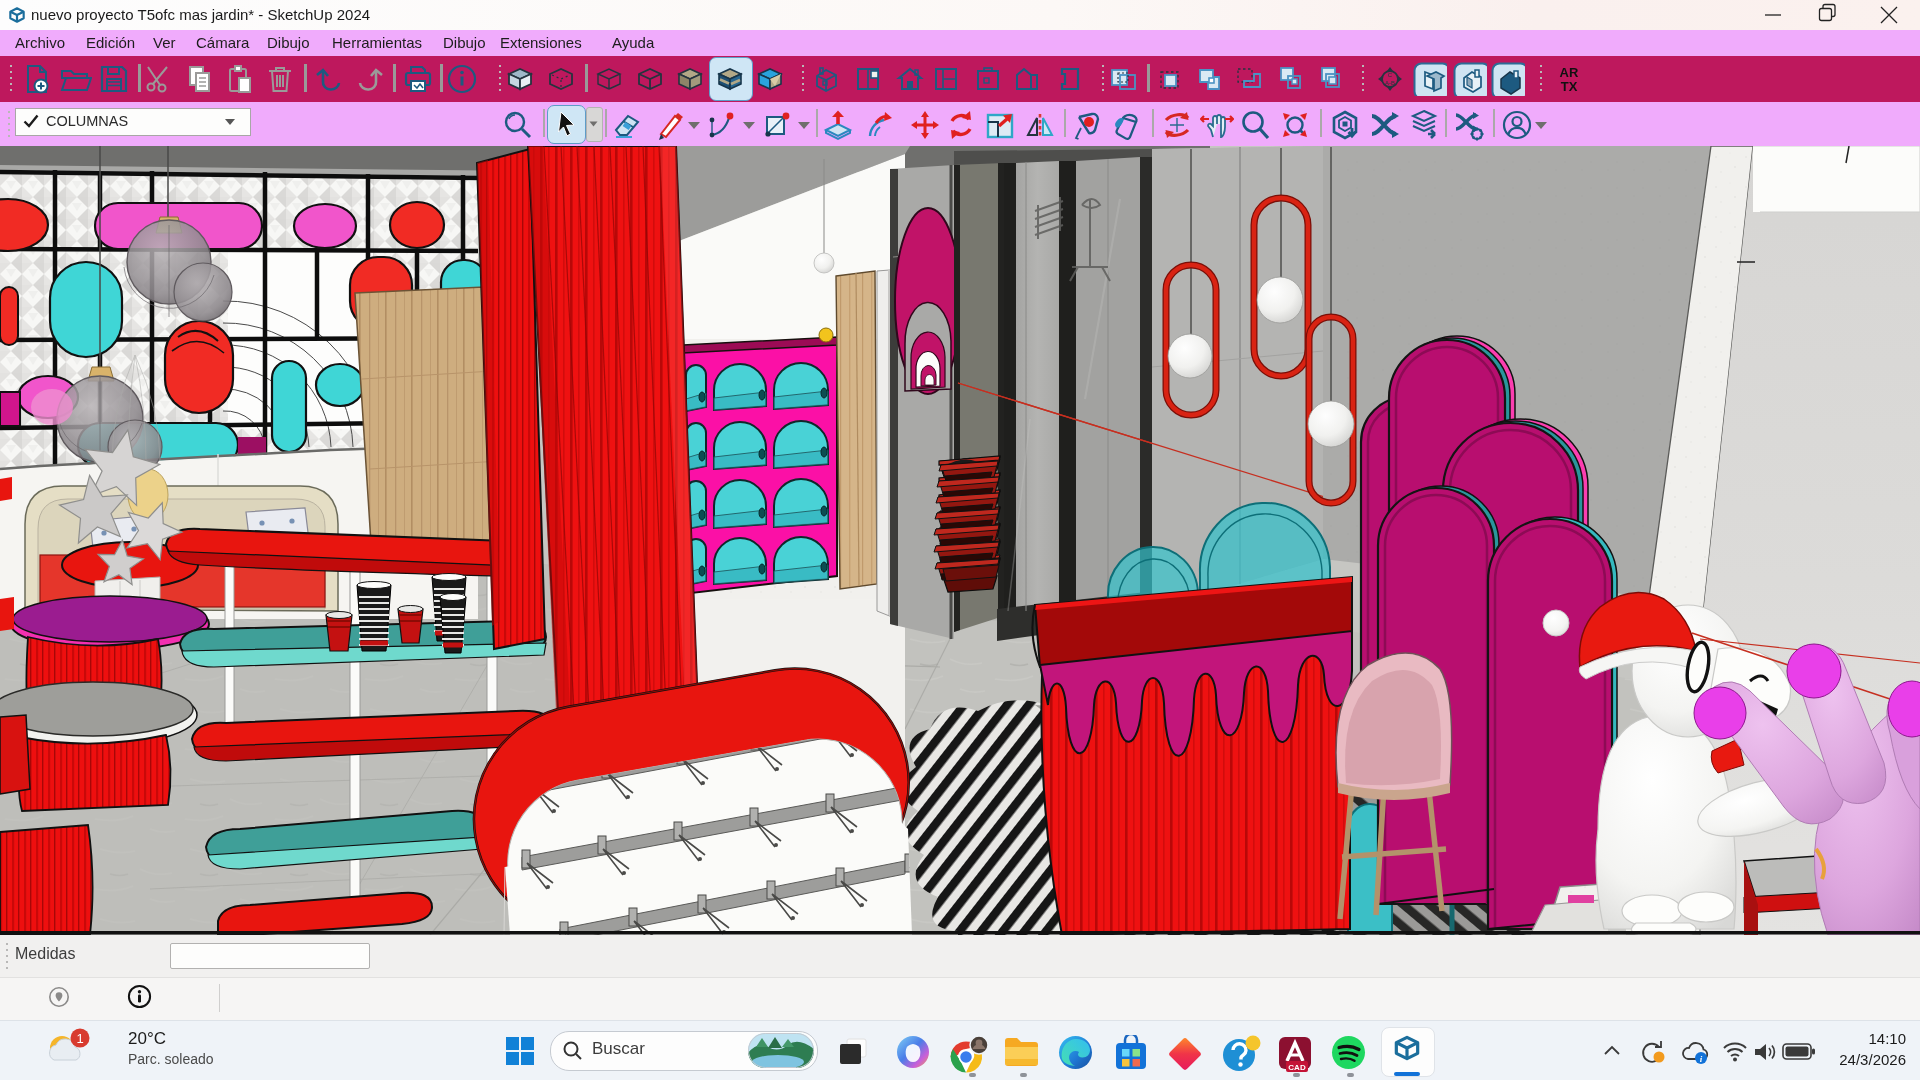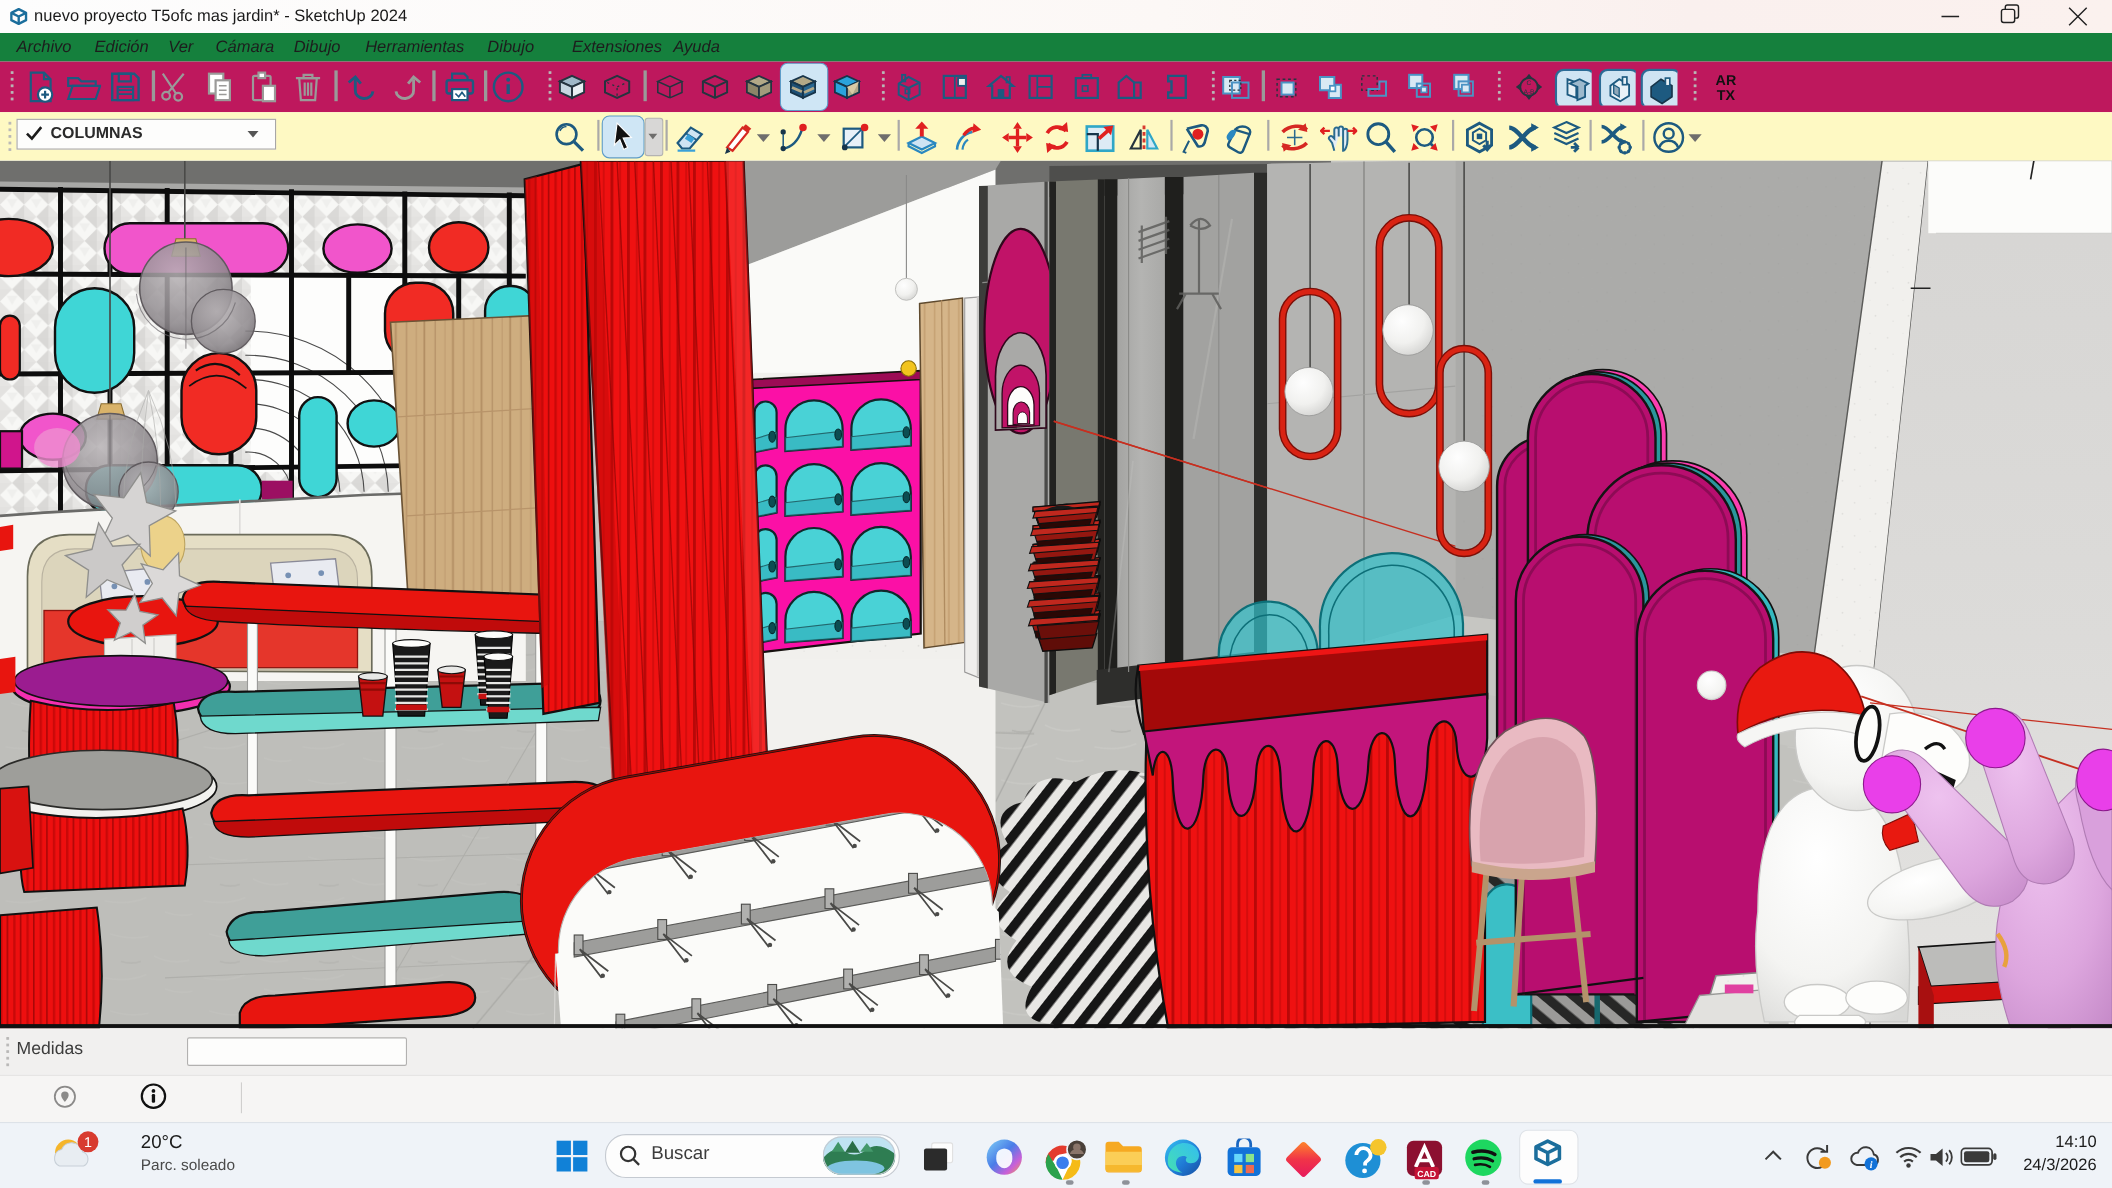--- a/index.html
+++ b/index.html
@@ -1,23 +1,23 @@
 <!DOCTYPE html>
 <html><head><meta charset="utf-8">
 <style>
 html,body{margin:0;padding:0;width:1920px;height:1080px;overflow:hidden;background:#fff;
 font-family:"Liberation Sans",sans-serif;-webkit-font-smoothing:antialiased;}
 .abs{position:absolute}
 #titlebar{position:absolute;left:0;top:0;width:1920px;height:30px;
 background:linear-gradient(90deg,#fdfdfd 0%,#fcf8f6 55%,#faf0ee 80%,#fbf1ee 100%);}
 #title-text{position:absolute;left:31px;top:6px;font-size:15px;color:#1a1a1a;}
-#menubar{position:absolute;left:0;top:30px;width:1920px;height:26px;background:#15803d;font-style:italic;}
+#menubar{position:absolute;left:0;top:30px;width:1920px;height:26px;background:#f0abfc;}
 .menu-item{position:absolute;top:4px;font-size:15px;color:#1d1d1d;}
 #toolbar1{position:absolute;left:0;top:56px;width:1920px;height:46px;background:#be185d;}
-#toolbar2{position:absolute;left:0;top:102px;width:1920px;height:44px;background:#fef9c3;border-bottom:1px solid #d8d7d6;font-weight:bold;}
+#toolbar2{position:absolute;left:0;top:102px;width:1920px;height:44px;background:#f0abfc;border-bottom:1px solid #d8d7d6;}
 .ticon{position:absolute;top:5px}
 .sep1{position:absolute;top:8px;width:3px;height:28px;background:#9a9a99}
 .sep2{position:absolute;top:7px;width:2px;height:28px;background:#aaa9a8}
 .grip{position:absolute;width:6px;height:30px;top:7px;
 background-image:radial-gradient(circle,#b9b8b7 1.2px,transparent 1.3px);background-size:6px 6px;}
 #viewport{position:absolute;left:0;top:146px;width:1920px;height:789px;}
 #medidas{position:absolute;left:0;top:935px;width:1920px;height:42px;background:#f1f0ef;}
 #statusbar{position:absolute;left:0;top:977px;width:1920px;height:43px;background:#f6f5f4;border-top:1px solid #e2e1e0;}
 #taskbar{position:absolute;left:0;top:1020px;width:1920px;height:60px;background:#eff3f8;border-top:1px solid #dde2e8;}
 .wbtn{position:absolute;top:0;height:30px;width:46px}
@@ -43,21 +43,21 @@
     </svg>
 </div>
 <div id="menubar">
  <div class="menu-item" style="left:15px">Archivo</div>
  <div class="menu-item" style="left:86px">Edición</div>
  <div class="menu-item" style="left:153px">Ver</div>
  <div class="menu-item" style="left:196px">Cámara</div>
  <div class="menu-item" style="left:267px">Dibujo</div>
  <div class="menu-item" style="left:332px">Herramientas</div>
  <div class="menu-item" style="left:443px">Dibujo</div>
- <div class="menu-item" style="left:520px">Extensiones</div>
+ <div class="menu-item" style="left:500px">Extensiones</div>
  <div class="menu-item" style="left:612px">Ayuda</div>
 </div>
 <div id="toolbar1">
     <div class="grip" style="left:8px"></div>
 <svg class="ticon" style="left:19px;top:6px" width="34" height="34" viewBox="0 0 34 34">
       <path d="M9 4 h12 l6 6 v20 h-18 z" fill="none" stroke="#1d5a80" stroke-width="2"></path>
       <path d="M21 4 v6 h6" fill="none" stroke="#1d5a80" stroke-width="2"></path>
       <circle cx="22" cy="24" r="6.5" fill="#fff" stroke="#1d5a80" stroke-width="2"></circle>
       <path d="M22 20.5 v7 M18.5 24 h7" stroke="#1d5a80" stroke-width="2"></path>
     </svg>

